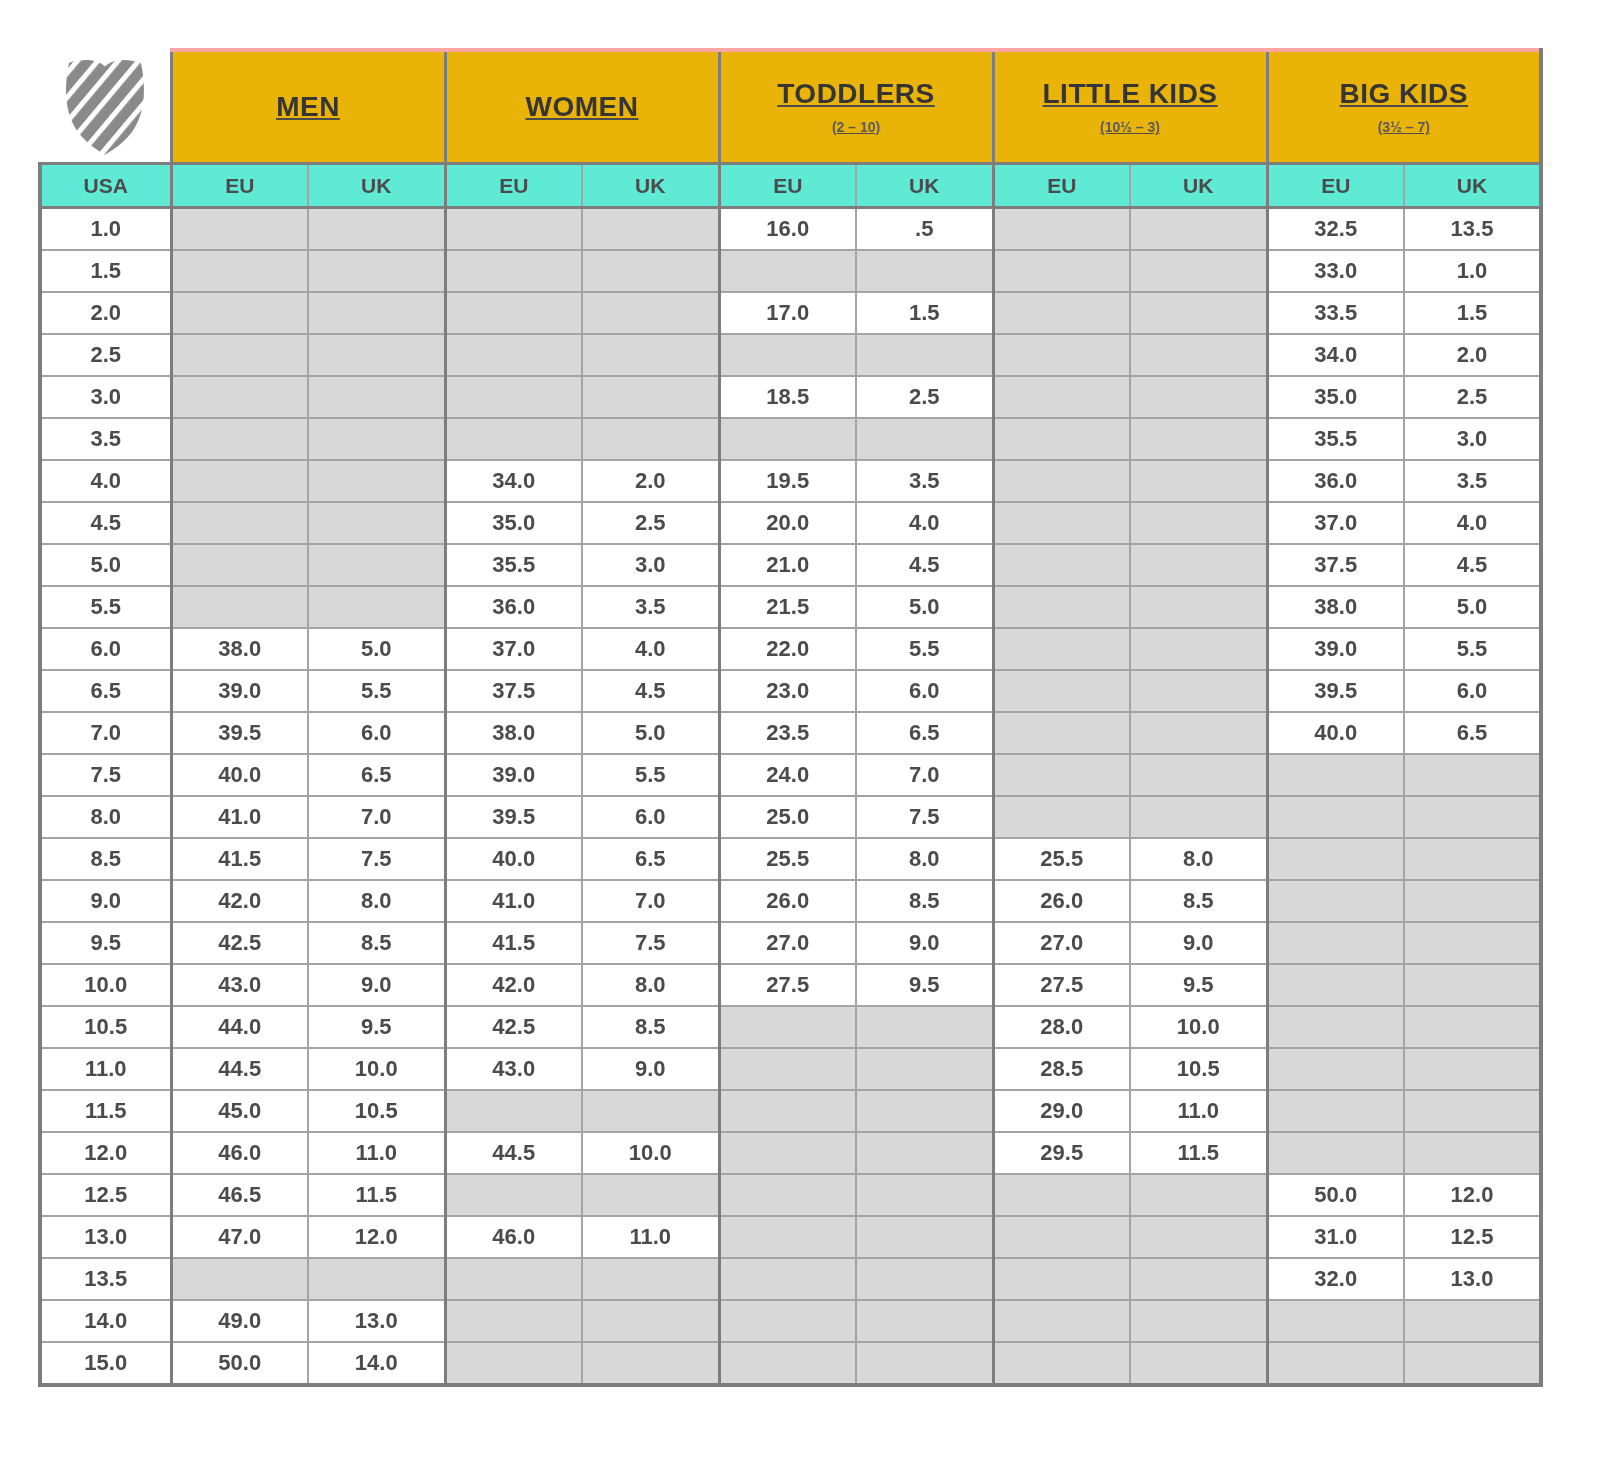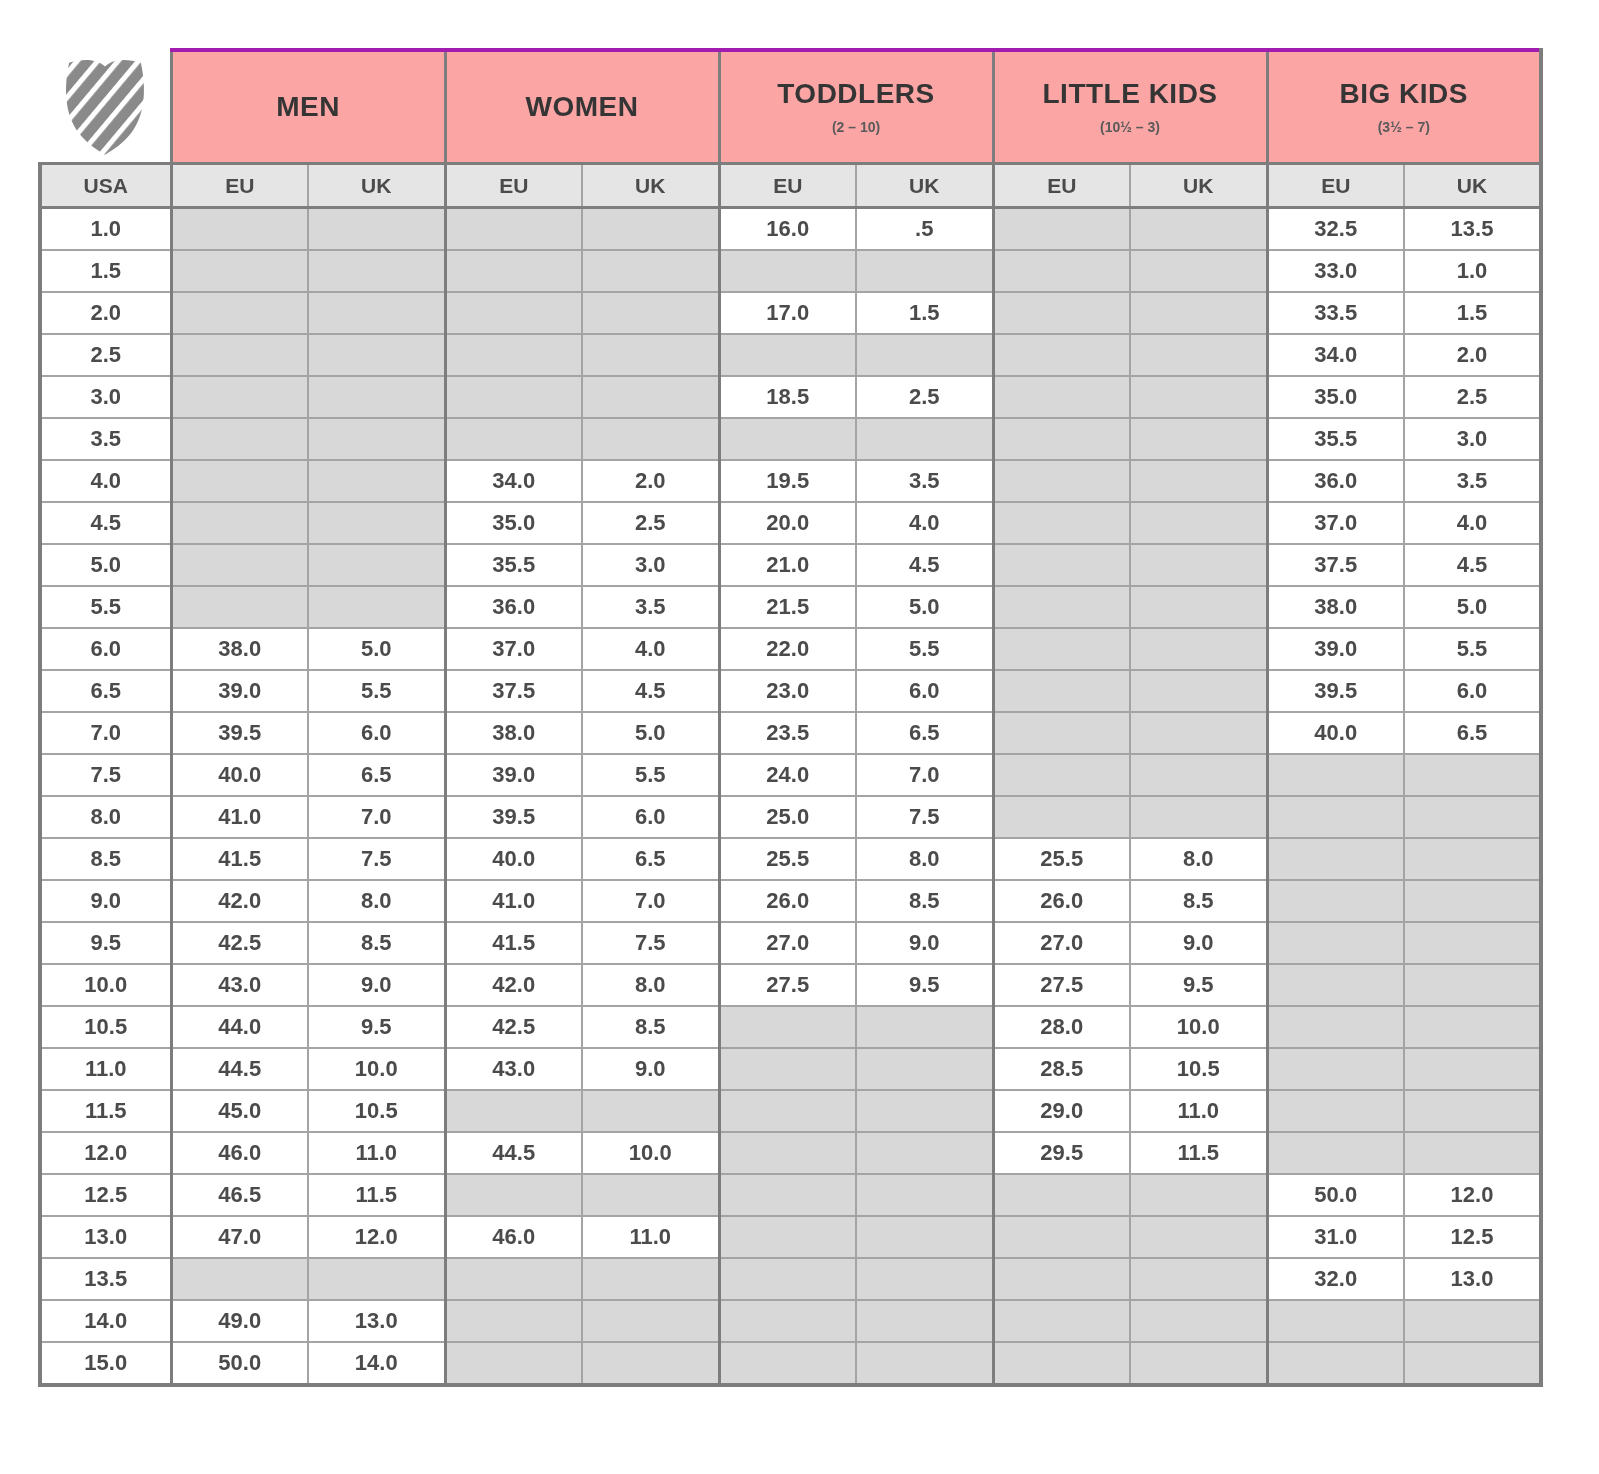--- a/index.html
+++ b/index.html
@@ -28,22 +28,23 @@
     text-align:center;
     vertical-align:middle;
     color:#4b4b4b;
     padding:0;
     overflow:hidden;
   }
 
   
   tr.group-row th{
     height:110px;
-    border-top:4px solid #a21caf;
-    background:#fca5a5;
+    border-top:4px solid #fca5a5;
+    background:#eab308;
+    text-decoration:underline;
   }
   tr.group-row th:last-child{border-right:4px solid #7d7d7d;}
   .g-title{
     font-size:28px;
     font-weight:bold;
     letter-spacing:0.5px;
     color:#353535;
     line-height:1.05;
   }
   .g-sub{
@@ -59,21 +60,21 @@
     background:#ffffff;
   }
 
   
   tr.colhead-row th{
     height:41px;
     font-size:21px;
     font-weight:bold;
     border-top:3px solid #7d7d7d;
     border-bottom:3px solid #7d7d7d;
-    background:#e5e5e5;
+    background:#5eead4;
   }
   tr.colhead-row th.usa{border-left:4px solid #7d7d7d;}
   tr.colhead-row th:last-child{border-right:4px solid #7d7d7d;}
 
   
   .grp-start{border-left:3px solid #7d7d7d;}
 
   
   tbody td{
     height:40px;

